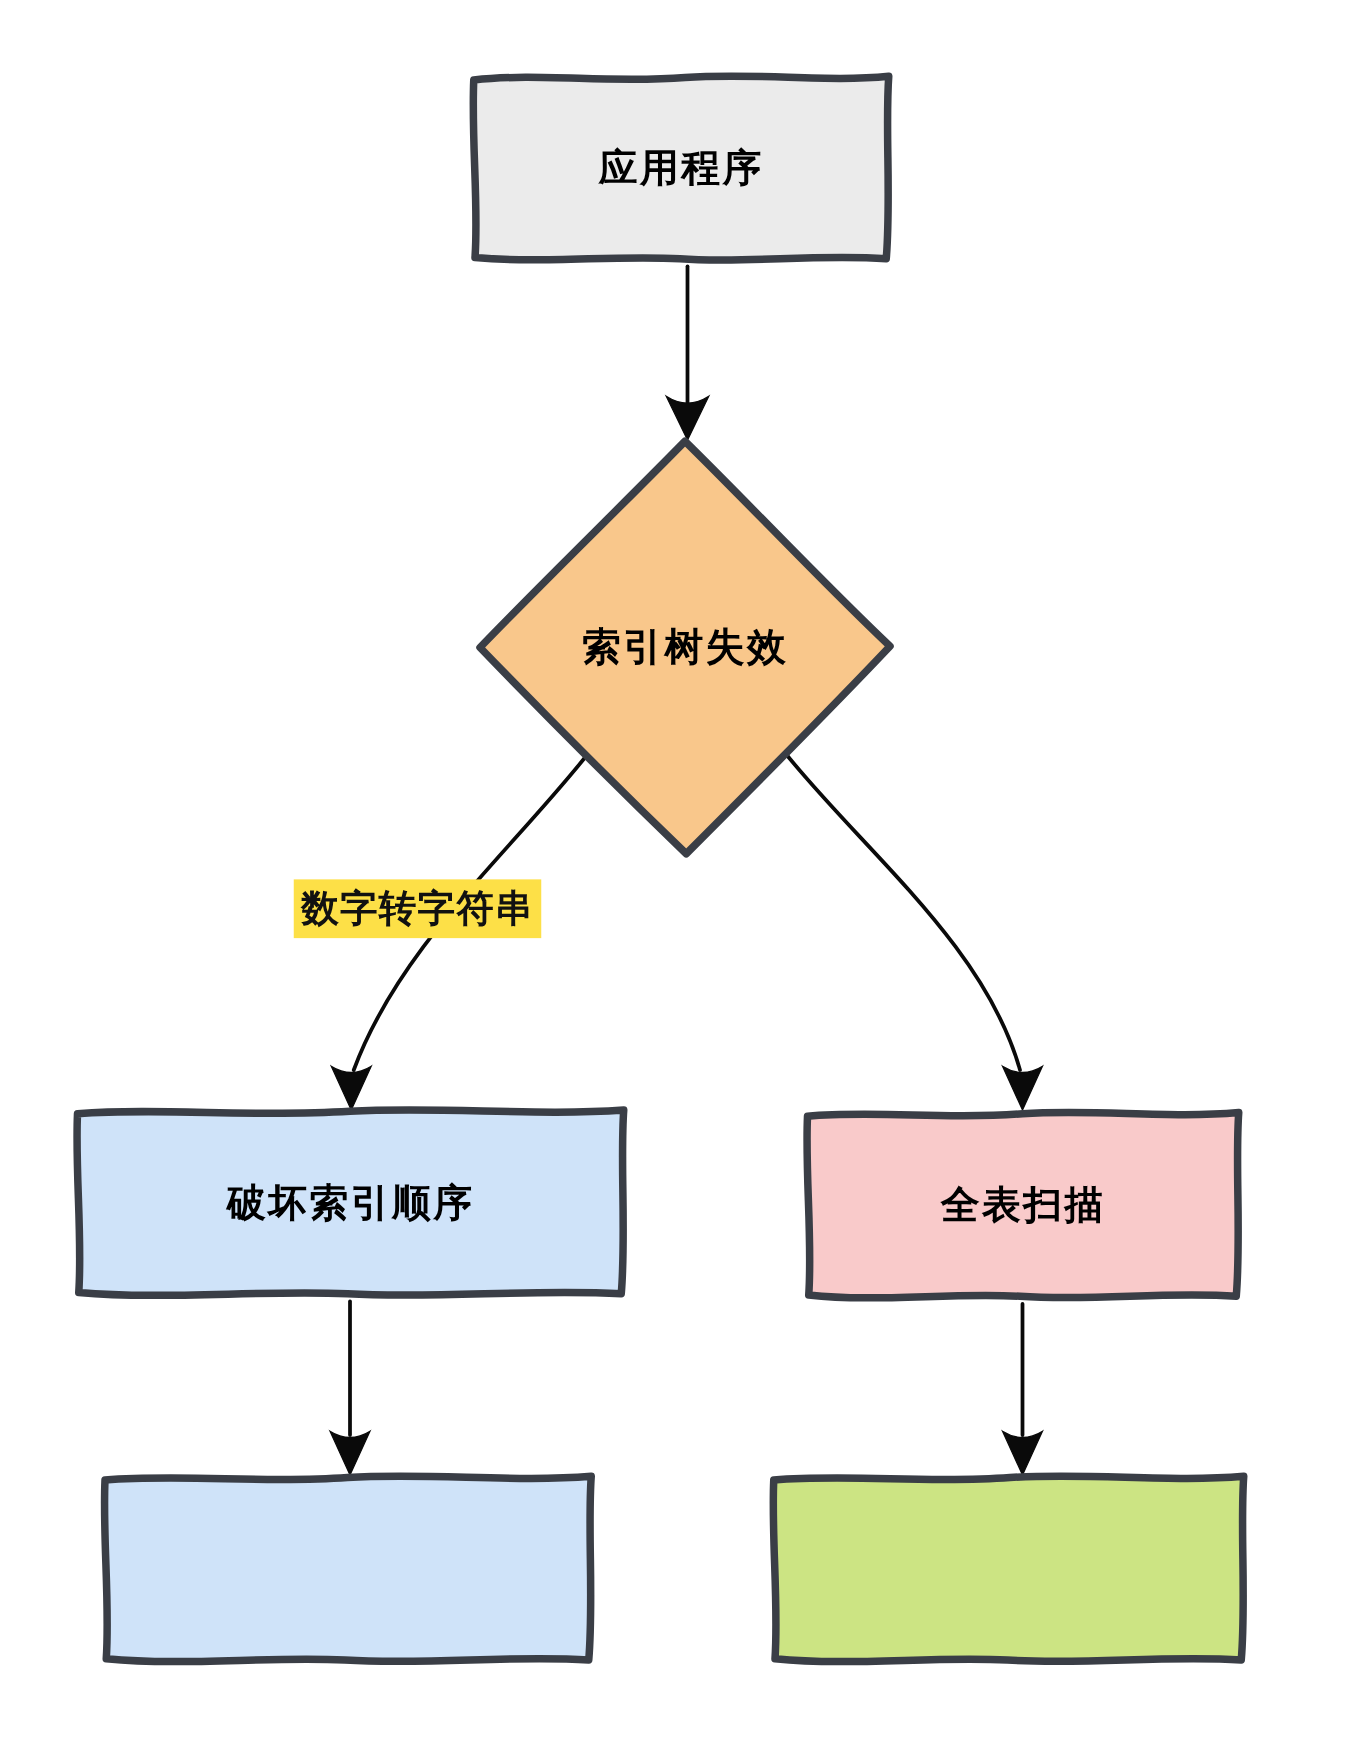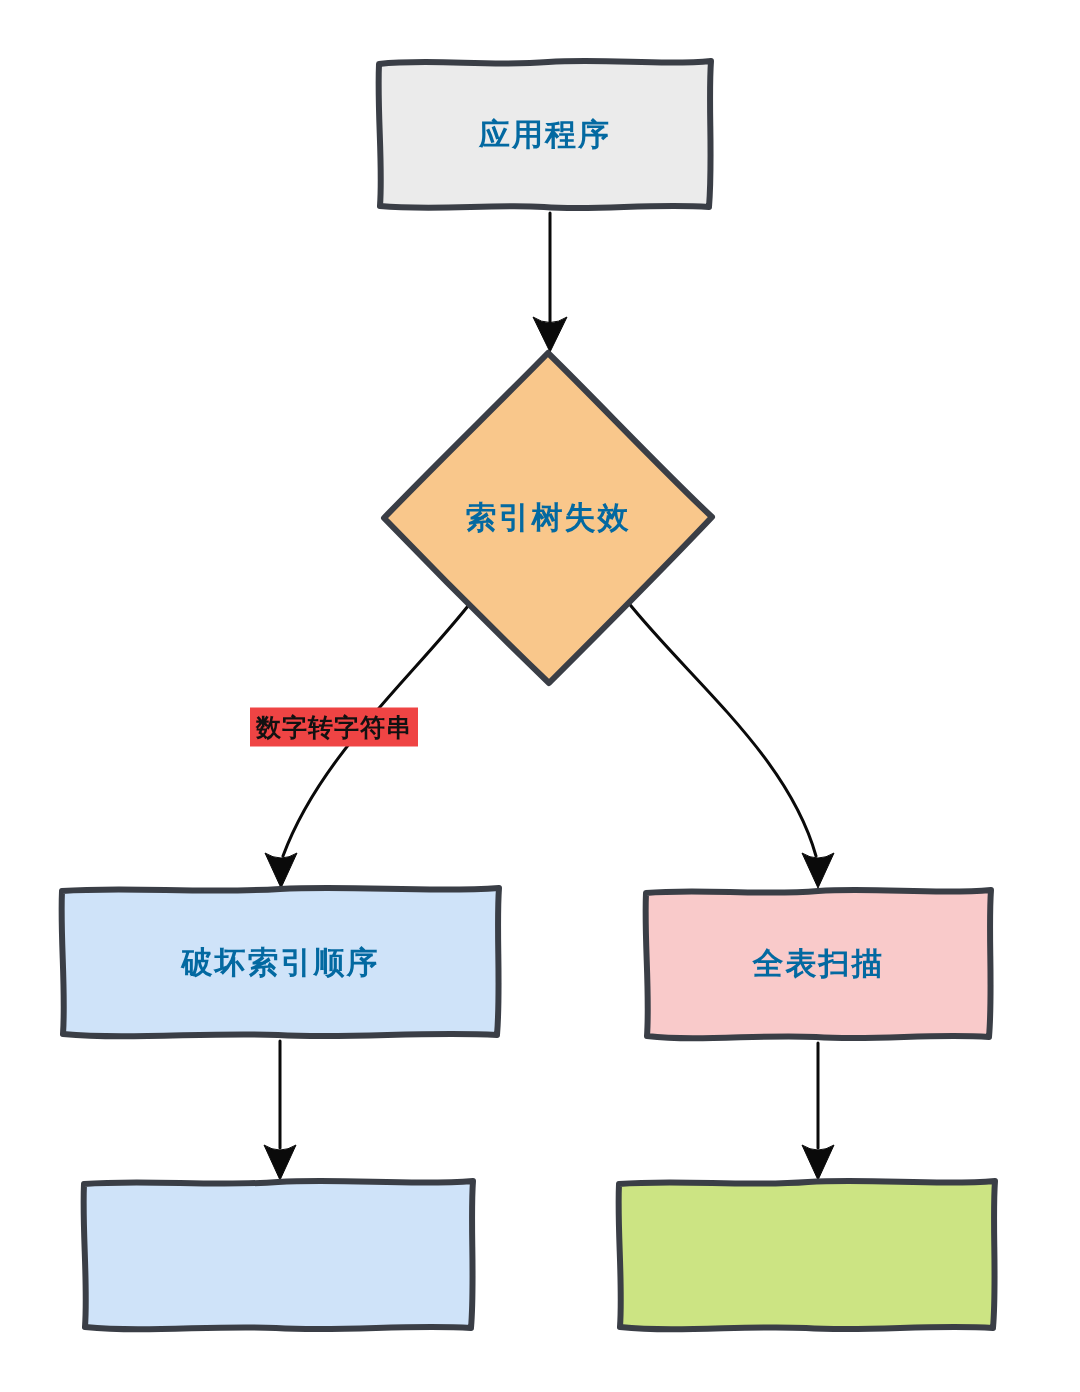--- a/index.html
+++ b/index.html
@@ -10,31 +10,31 @@
     font-family:"Liberation Sans", sans-serif;
     overflow:hidden;
   }
   .canvas svg{position:absolute;left:0;top:0;}
   .node-shape{stroke:#3a3e46;stroke-width:6;stroke-linejoin:round;stroke-linecap:round;}
   .edge-line{stroke:#0a0a0a;stroke-width:3;fill:none;stroke-linecap:round;}
   .edge-head{fill:#0a0a0a;stroke:#0a0a0a;stroke-width:1;}
   .node-label{
     position:absolute;
     display:flex;align-items:center;justify-content:center;
-    color:#0369a1;
+    color:#000000;
     font-size:31px;font-weight:600;letter-spacing:2px;
     text-align:center;
     pointer-events:none;
   }
   .edge-label{
     position:absolute;
     transform:translate(-50%,-50%);
-    background:#ef4444;
+    background:#fde047;
     color:#111111;
-    font-size:25px;font-weight:600;letter-spacing:1px;
+    font-size:30px;font-weight:600;letter-spacing:1px;
     padding:3px 6px;
     white-space:nowrap;
     pointer-events:none;
     font-family:Liberation Serif, serif;
   }
 </style>
 </head>
 <body>
 
 <div class="canvas">

